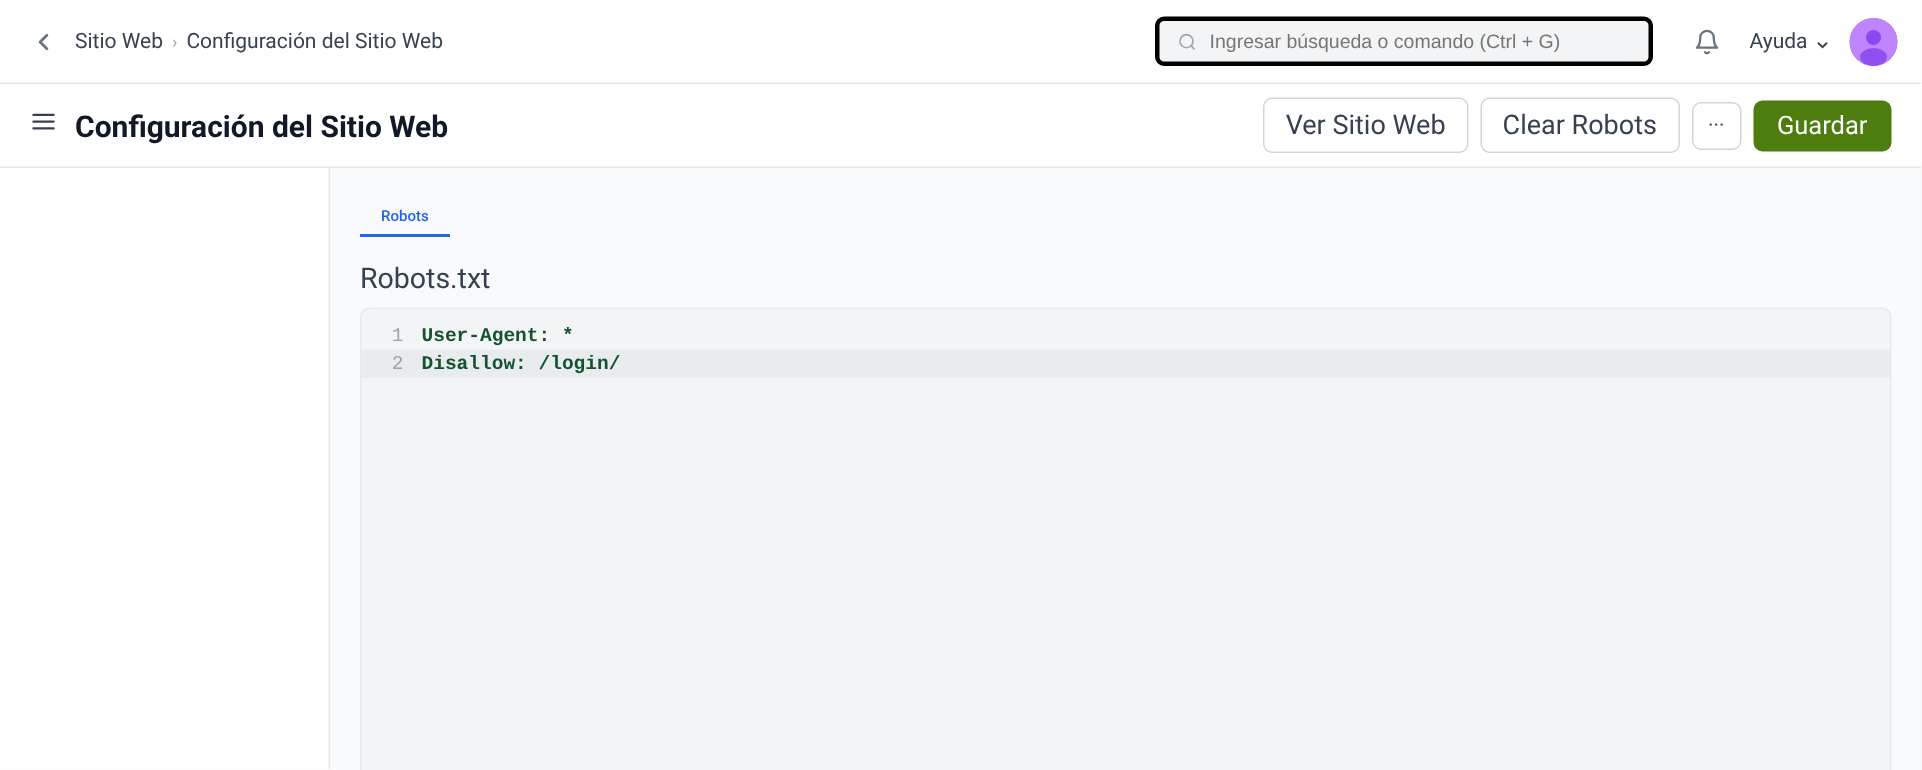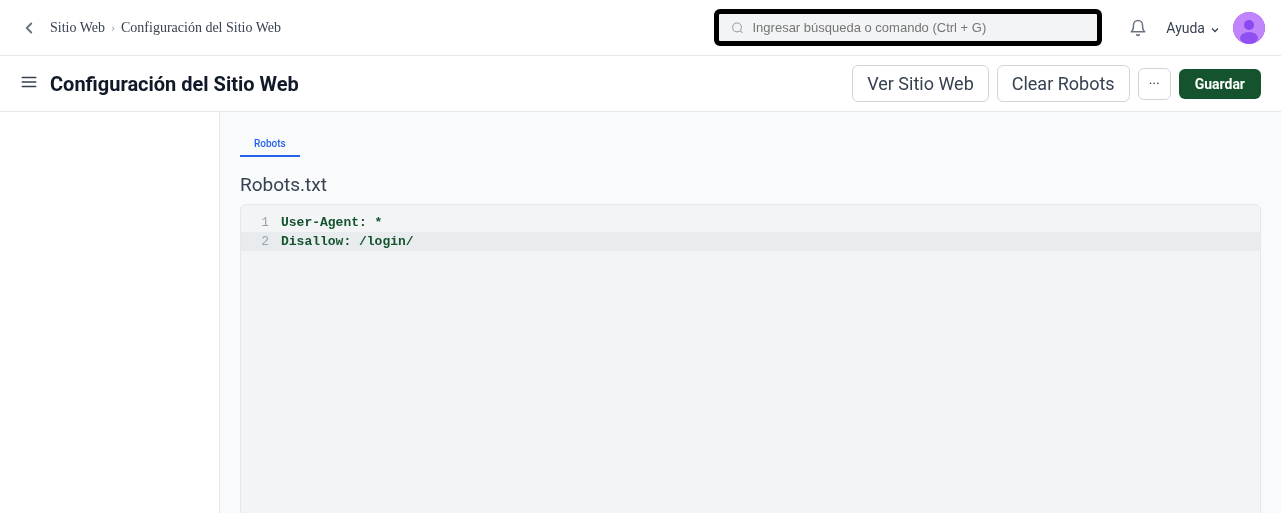--- a/index.html
+++ b/index.html
@@ -36,42 +36,41 @@
       align-items: center;
       padding: 4px;
     }
 
     .breadcrumb {
       display: flex;
       align-items: center;
       gap: 6px;
       font-size: 14px;
       color: #374151;
-      font-family: Liberation Serif, serif;
     }
 
     .breadcrumb-separator {
       color: #9ca3af;
       font-size: 12px;
     }
 
     .breadcrumb-current {
       color: #374151;
     }
 
     .topbar-search {
       margin-left: auto;
       display: flex;
       align-items: center;
       background: #f3f4f6;
-      border: 5px solid #000000;
+      border: 3px solid #000000;
       border-radius: 6px;
       padding: 6px 12px;
       gap: 8px;
-      width: 388px;
+      width: 332px;
       cursor: text;
     }
 
     .topbar-search input {
       border: none;
       background: transparent;
       font-size: 13px;
       color: #9ca3af;
       outline: none;
       width: 100%;
@@ -177,26 +176,26 @@
       font-size: 14px;
       color: #374151;
       cursor: pointer;
       font-family: inherit;
     }
 
     .btn-primary {
       padding: 7px 16px;
       border: none;
       border-radius: 6px;
-      background: #14532d;
-      font-size: 14px;
+      background: #4d7c0f;
+      font-size: 17px;
       color: #fff;
       cursor: pointer;
       font-family: inherit;
-      font-weight: 700;
+      font-weight: 400;
     }
 
     
     .main-layout {
       display: flex;
       height: calc(513px - 56px - 56px);
       background: #f9fafb;
     }
 
     .sidebar {

